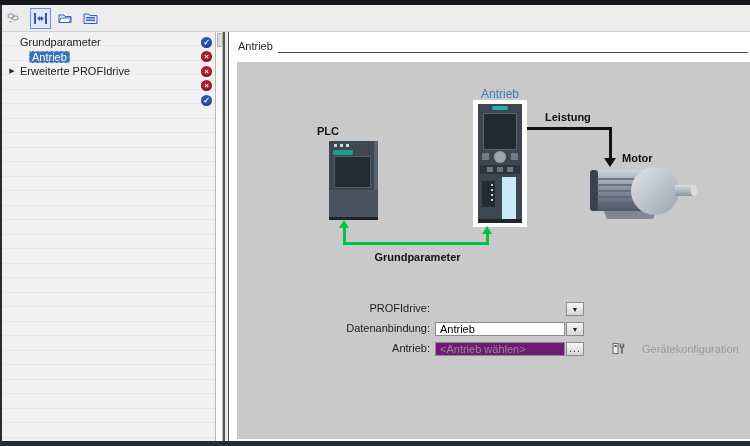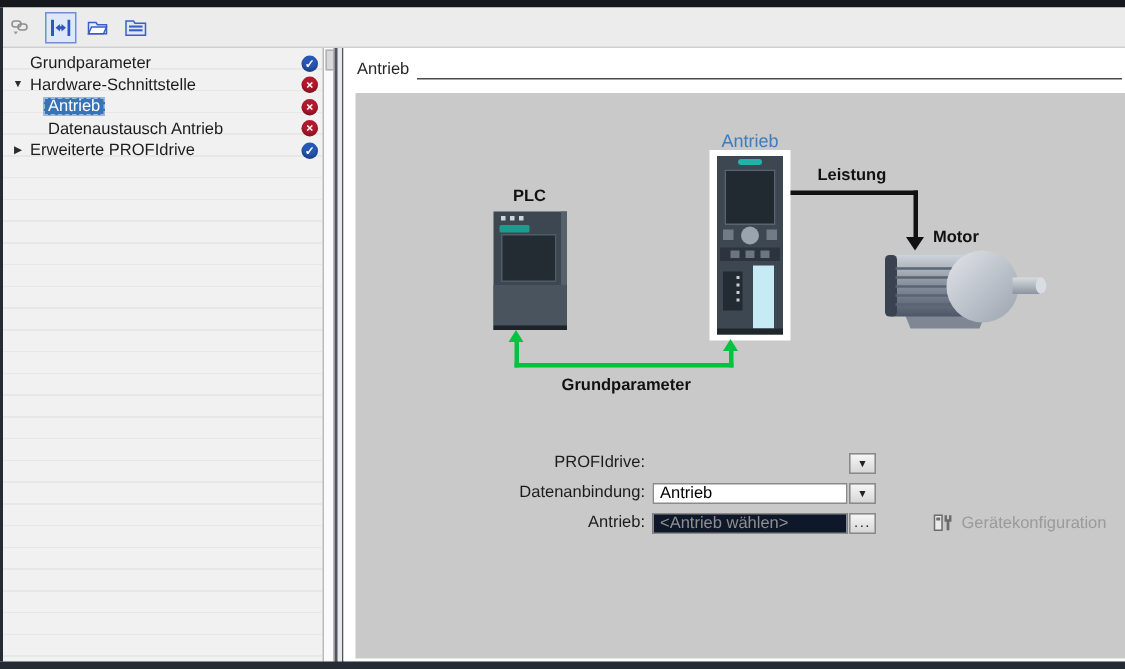--- a/index.html
+++ b/index.html
@@ -83,26 +83,26 @@
   .line{position:absolute;}
   .black{background:#111;}
   .green{background:#00c341;}
   .arrow-down-black{position:absolute;width:0;height:0;border-left:6px solid transparent;border-right:6px solid transparent;border-top:9px solid #111;}
   .arrow-up-green{position:absolute;width:0;height:0;border-left:5px solid transparent;border-right:5px solid transparent;border-bottom:8px solid #00c341;}
 
   
   .form-label{position:absolute;left:60px;width:133px;text-align:right;color:#1c1c1c;}
   .combo,.pickbox{position:absolute;left:198px;width:130px;height:14px;background:#fff;border:1px solid #8a8a8a;box-sizing:border-box;
          display:flex;align-items:center;padding-left:4px;}
-  .pickbox{background:#0f172a;color:#8f8f8f;}
+  .pickbox{background:#701a75;color:#8f8f8f;}
   .side-btn{position:absolute;left:329px;width:18px;height:14px;box-sizing:border-box;border:1px solid #8a8a8a;
             background:linear-gradient(#f6f6f6,#d7d7d7);display:flex;align-items:center;justify-content:center;
             font-size:7px;color:#222;}
   .side-btn .dots{font-size:10px;line-height:6px;letter-spacing:1px;}
-  .devconf{position:absolute;left:385px;display:flex;align-items:center;gap:5px;color:#9a9a9a;}
+  .devconf{position:absolute;left:375px;display:flex;align-items:center;gap:16px;color:#9a9a9a;}
 
   .combo-value{flex:1;color:#000;}
 </style>
 </head>
 <body>
 
 <div class="abs top-bar"></div>
 
 <div class="abs toolbar">
   <span class="tb-link">
@@ -134,29 +134,22 @@
       <rect x="3" y="7.5" width="9" height="1.4" fill="#3a5fc4"></rect>
     </svg>
   </span>
 </div>
 
 <div class="abs sidebar">
   <div class="tree">
     <div class="tree-row lvl0">
       <span class="tree-label">Grundparameter</span>
     </div>
-    <div class="tree-row lvl0">
-      <span class="expander">▼</span>
-      <span class="tree-label">Hardware-Schnittstelle</span>
-    </div>
     <div class="tree-row lvl1">
       <span class="tree-label sel">Antrieb</span>
-    </div>
-    <div class="tree-row lvl1">
-      <span class="tree-label">Datenaustausch Antrieb</span>
     </div>
     <div class="tree-row lvl0">
       <span class="expander">▶</span>
       <span class="tree-label">Erweiterte PROFIdrive</span>
     </div>
   </div>
   <span class="badge ok" style="top:5px">✓</span>
   <span class="badge err" style="top:19px">×</span>
   <span class="badge err" style="top:34px">×</span>
   <span class="badge err" style="top:48px">×</span>
@@ -167,21 +160,21 @@
   <span class="scroll-thumb"></span>
 </div>
 <div class="abs splitter"></div>
 
 <div class="abs main-pane">
   <span class="main-title">Antrieb</span>
   <span class="title-rule"></span>
 
   <div class="canvas">
 
-    <span class="diag-label" style="left:80px;top:63px;width:72px;text-align:center">PLC</span>
+    <span class="diag-label" style="left:80px;top:63px;width:72px;">PLC</span>
     <div class="abs plc">
       <span class="plc-leds">
           <i></i>
           <i></i>
           <i></i>
         </span>
       <span class="plc-badge"></span>
       <span class="plc-screen"></span>
       <span class="plc-right"></span>
       <span class="plc-lower"></span>

